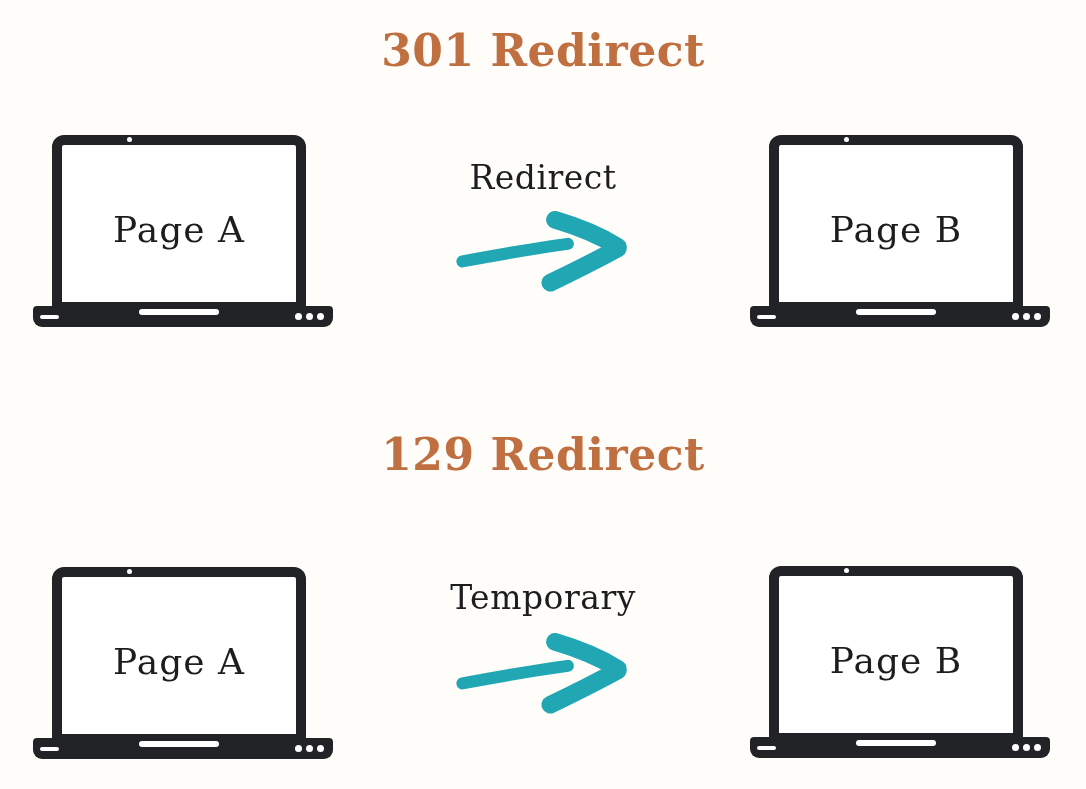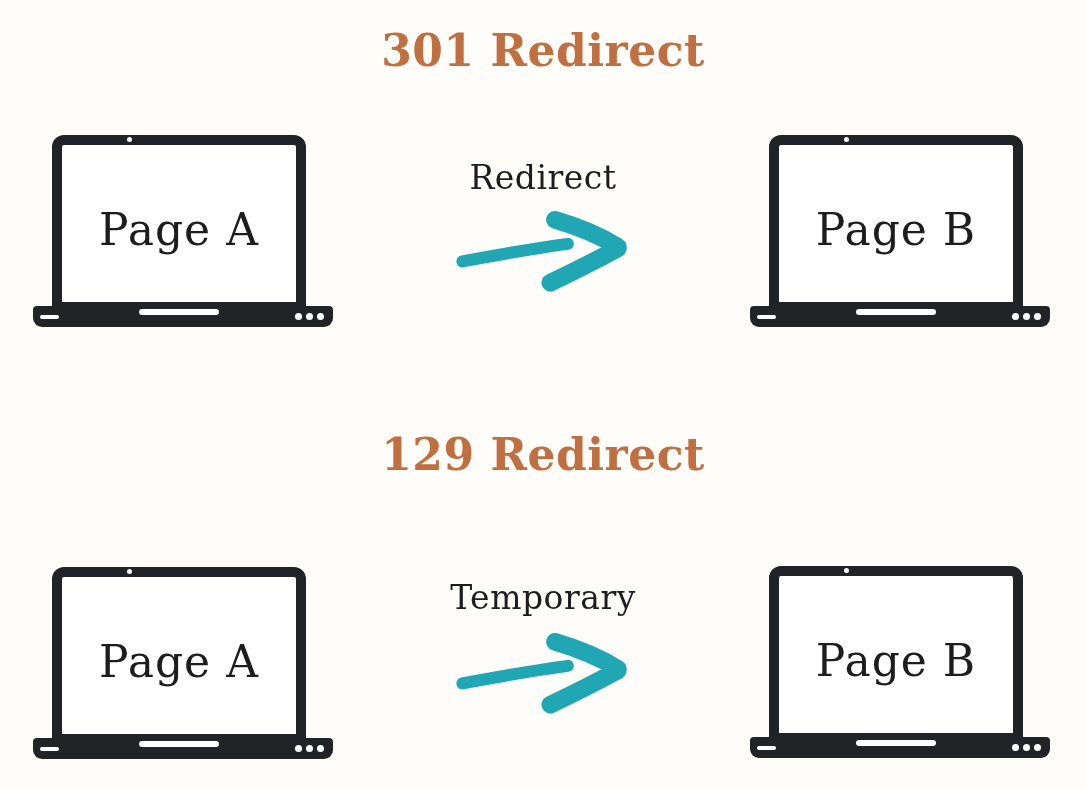--- a/index.html
+++ b/index.html
@@ -19,21 +19,21 @@
   }
 
   
   .laptop{position:absolute;width:300px;height:192px}
   .screen{
     position:absolute;left:19px;top:0;width:254px;height:171px;box-sizing:border-box;
     border:10px solid var(--ink);border-bottom-width:4px;border-radius:12px 12px 0 0;
     background:#ffffff;display:flex;align-items:center;justify-content:center;padding-top:12px;
   }
   .camera{position:absolute;top:-8px;left:65px;width:5px;height:5px;border-radius:50%;background:#fff}
-  .screen-label{font-size:44px;color:var(--text);letter-spacing:1px;white-space:nowrap}
+  .screen-label{font-size:36px;color:var(--text);letter-spacing:1px;white-space:nowrap}
   .base{
     position:absolute;left:0;top:171px;width:300px;height:21px;
     background:var(--ink);border-radius:4px 4px 9px 9px;
   }
   .dash{position:absolute;left:7px;top:9px;width:19px;height:4px;border-radius:2px;background:#fff}
   .pill{position:absolute;left:106px;top:3px;width:80px;height:6px;border-radius:3px;background:#fff}
   .dots{position:absolute;right:9px;top:7px;display:flex;gap:4px}
   .dots i{display:block;width:7px;height:7px;border-radius:50%;background:#fff}
 
   

